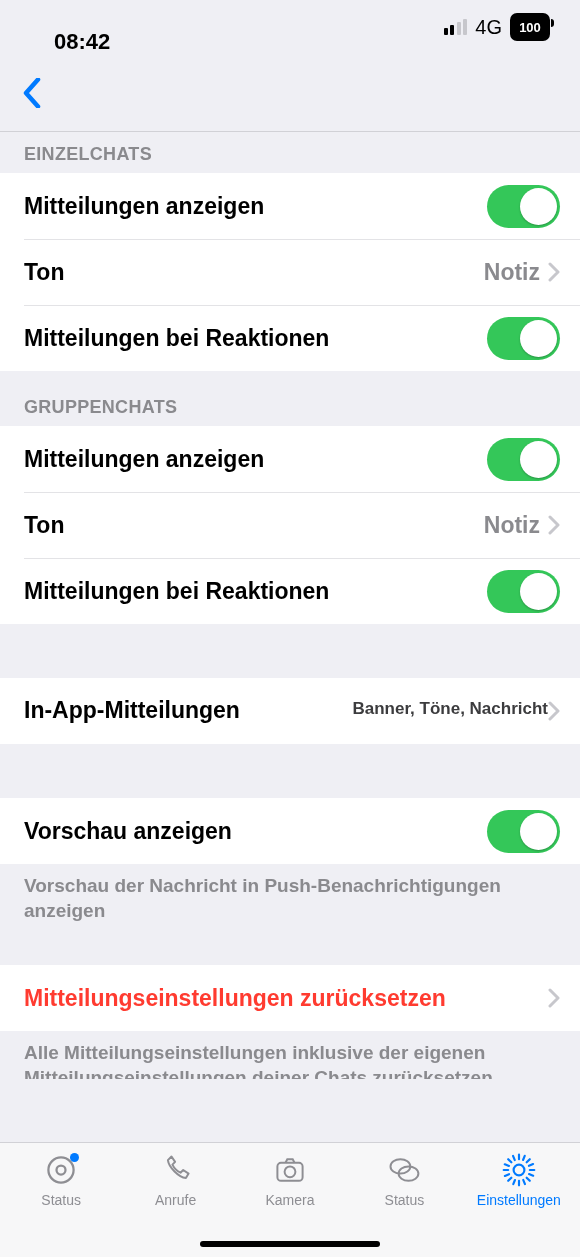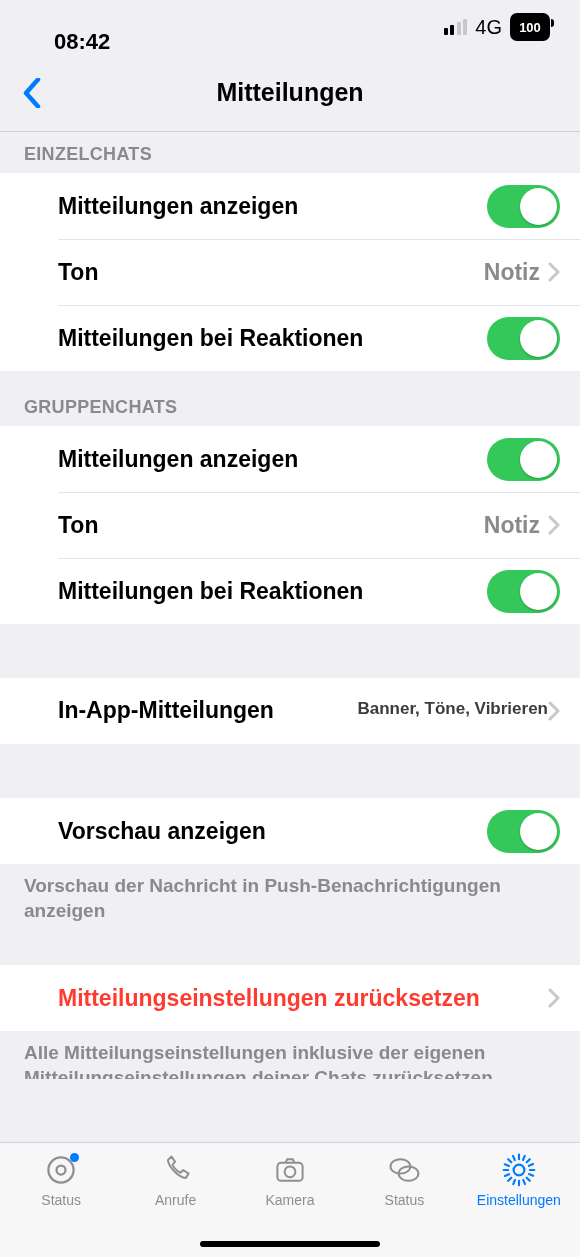--- a/index.html
+++ b/index.html
@@ -76,21 +76,20 @@
     .section-header {
       padding: 26px 24px 8px;
       font-size: 18px;
       color: #8a8a8e;
       letter-spacing: 0.3px;
     }
     .section-header.first { padding-top: 12px; }
 
     .group {
       background: #fff;
-      padding-left: 34px;
     }
     .row {
       display: flex;
       align-items: center;
       min-height: 66px;
       padding: 0 20px 0 24px;
       position: relative;
     }
     .row + .row::before {
       content: "";
@@ -202,21 +201,20 @@
     </span>
   </div>
 </div>
 
 <div class="nav-bar">
   <div class="nav-back">
     <svg viewBox="0 0 12 20">
       <polyline points="10,1 2,10 10,19" fill="none" stroke="currentColor" stroke-width="3" stroke-linecap="round" stroke-linejoin="round"></polyline>
     </svg>
   </div>
-  <div class="nav-title">Mitteilungen</div>
 </div>
 
 <div class="content">
 
   <div class="section-header first">EINZELCHATS</div>
   <div class="group">
     <div class="row">
       <div class="row-label">Mitteilungen anzeigen</div>
       <div class="toggle"></div>
     </div>
@@ -255,21 +253,21 @@
       <div class="toggle"></div>
     </div>
   </div>
 
   <div class="spacer"></div>
 
   <div class="group">
     <div class="row">
       <div class="row-col">
         <div class="row-label">In-App-Mitteilungen</div>
-        <div class="row-sub">Banner, Töne, Vibrieren</div>
+        <div class="row-sub">Banner, Töne, Nachricht</div>
       </div>
       <span class="chevron">
           <svg viewBox="0 0 12 20">
             <polyline points="2,2 10,10 2,18" fill="none" stroke="currentColor" stroke-width="3" stroke-linecap="round" stroke-linejoin="round"></polyline>
           </svg>
         </span>
     </div>
   </div>
 
   <div class="spacer"></div>

